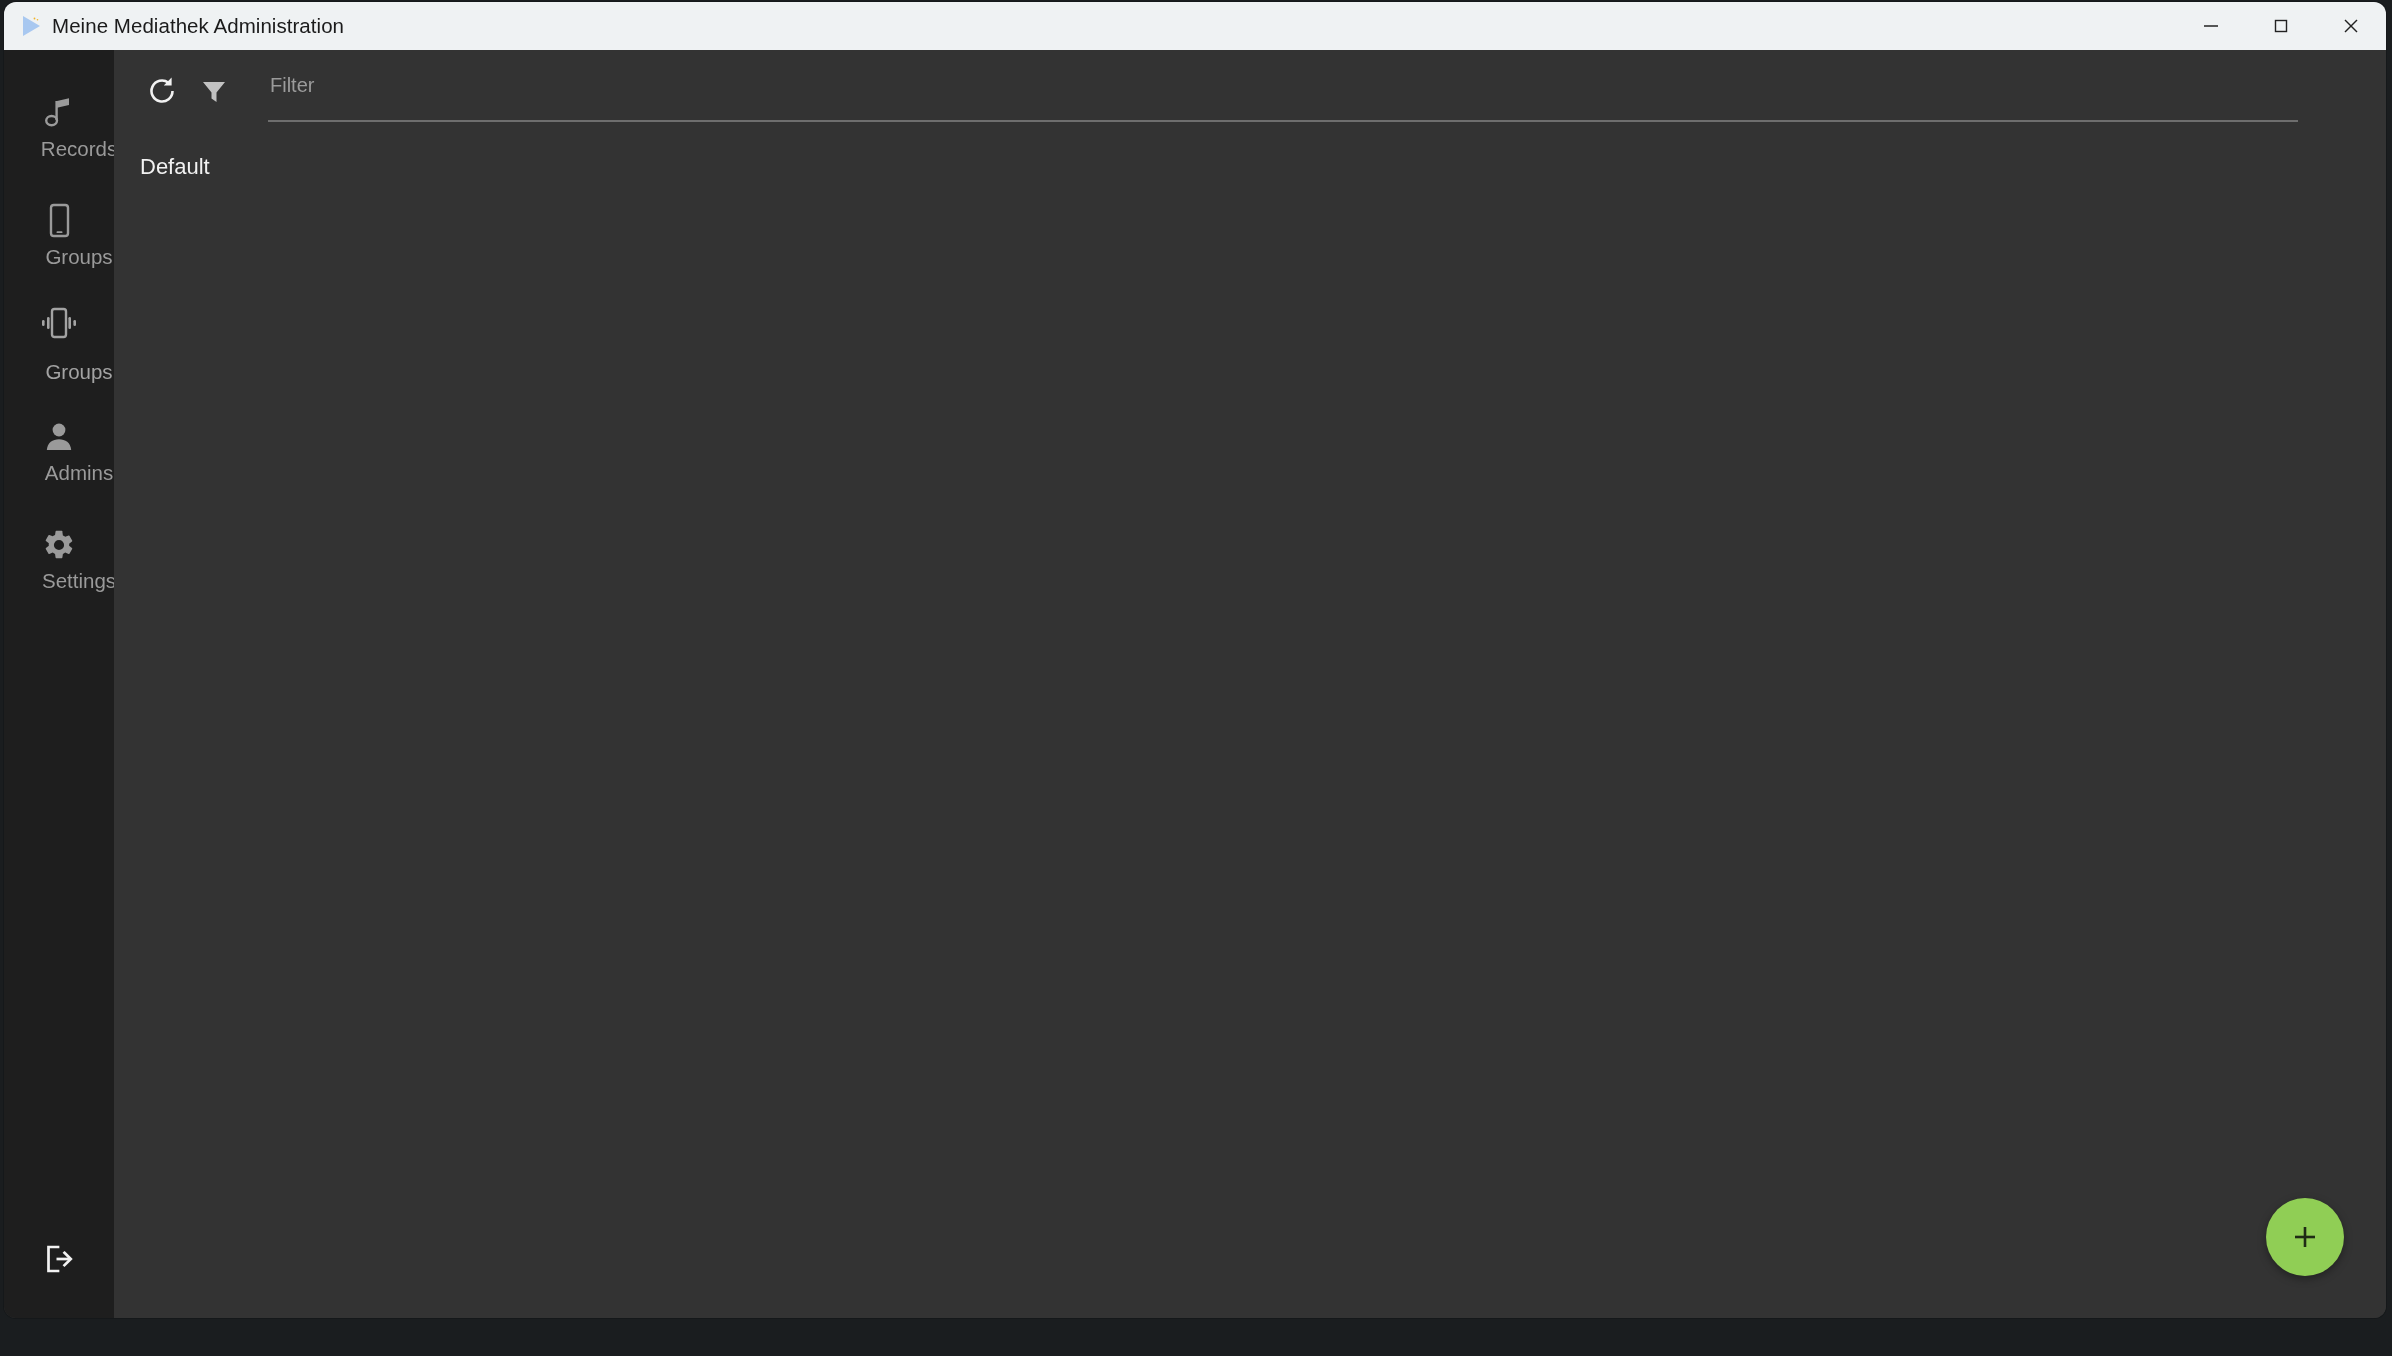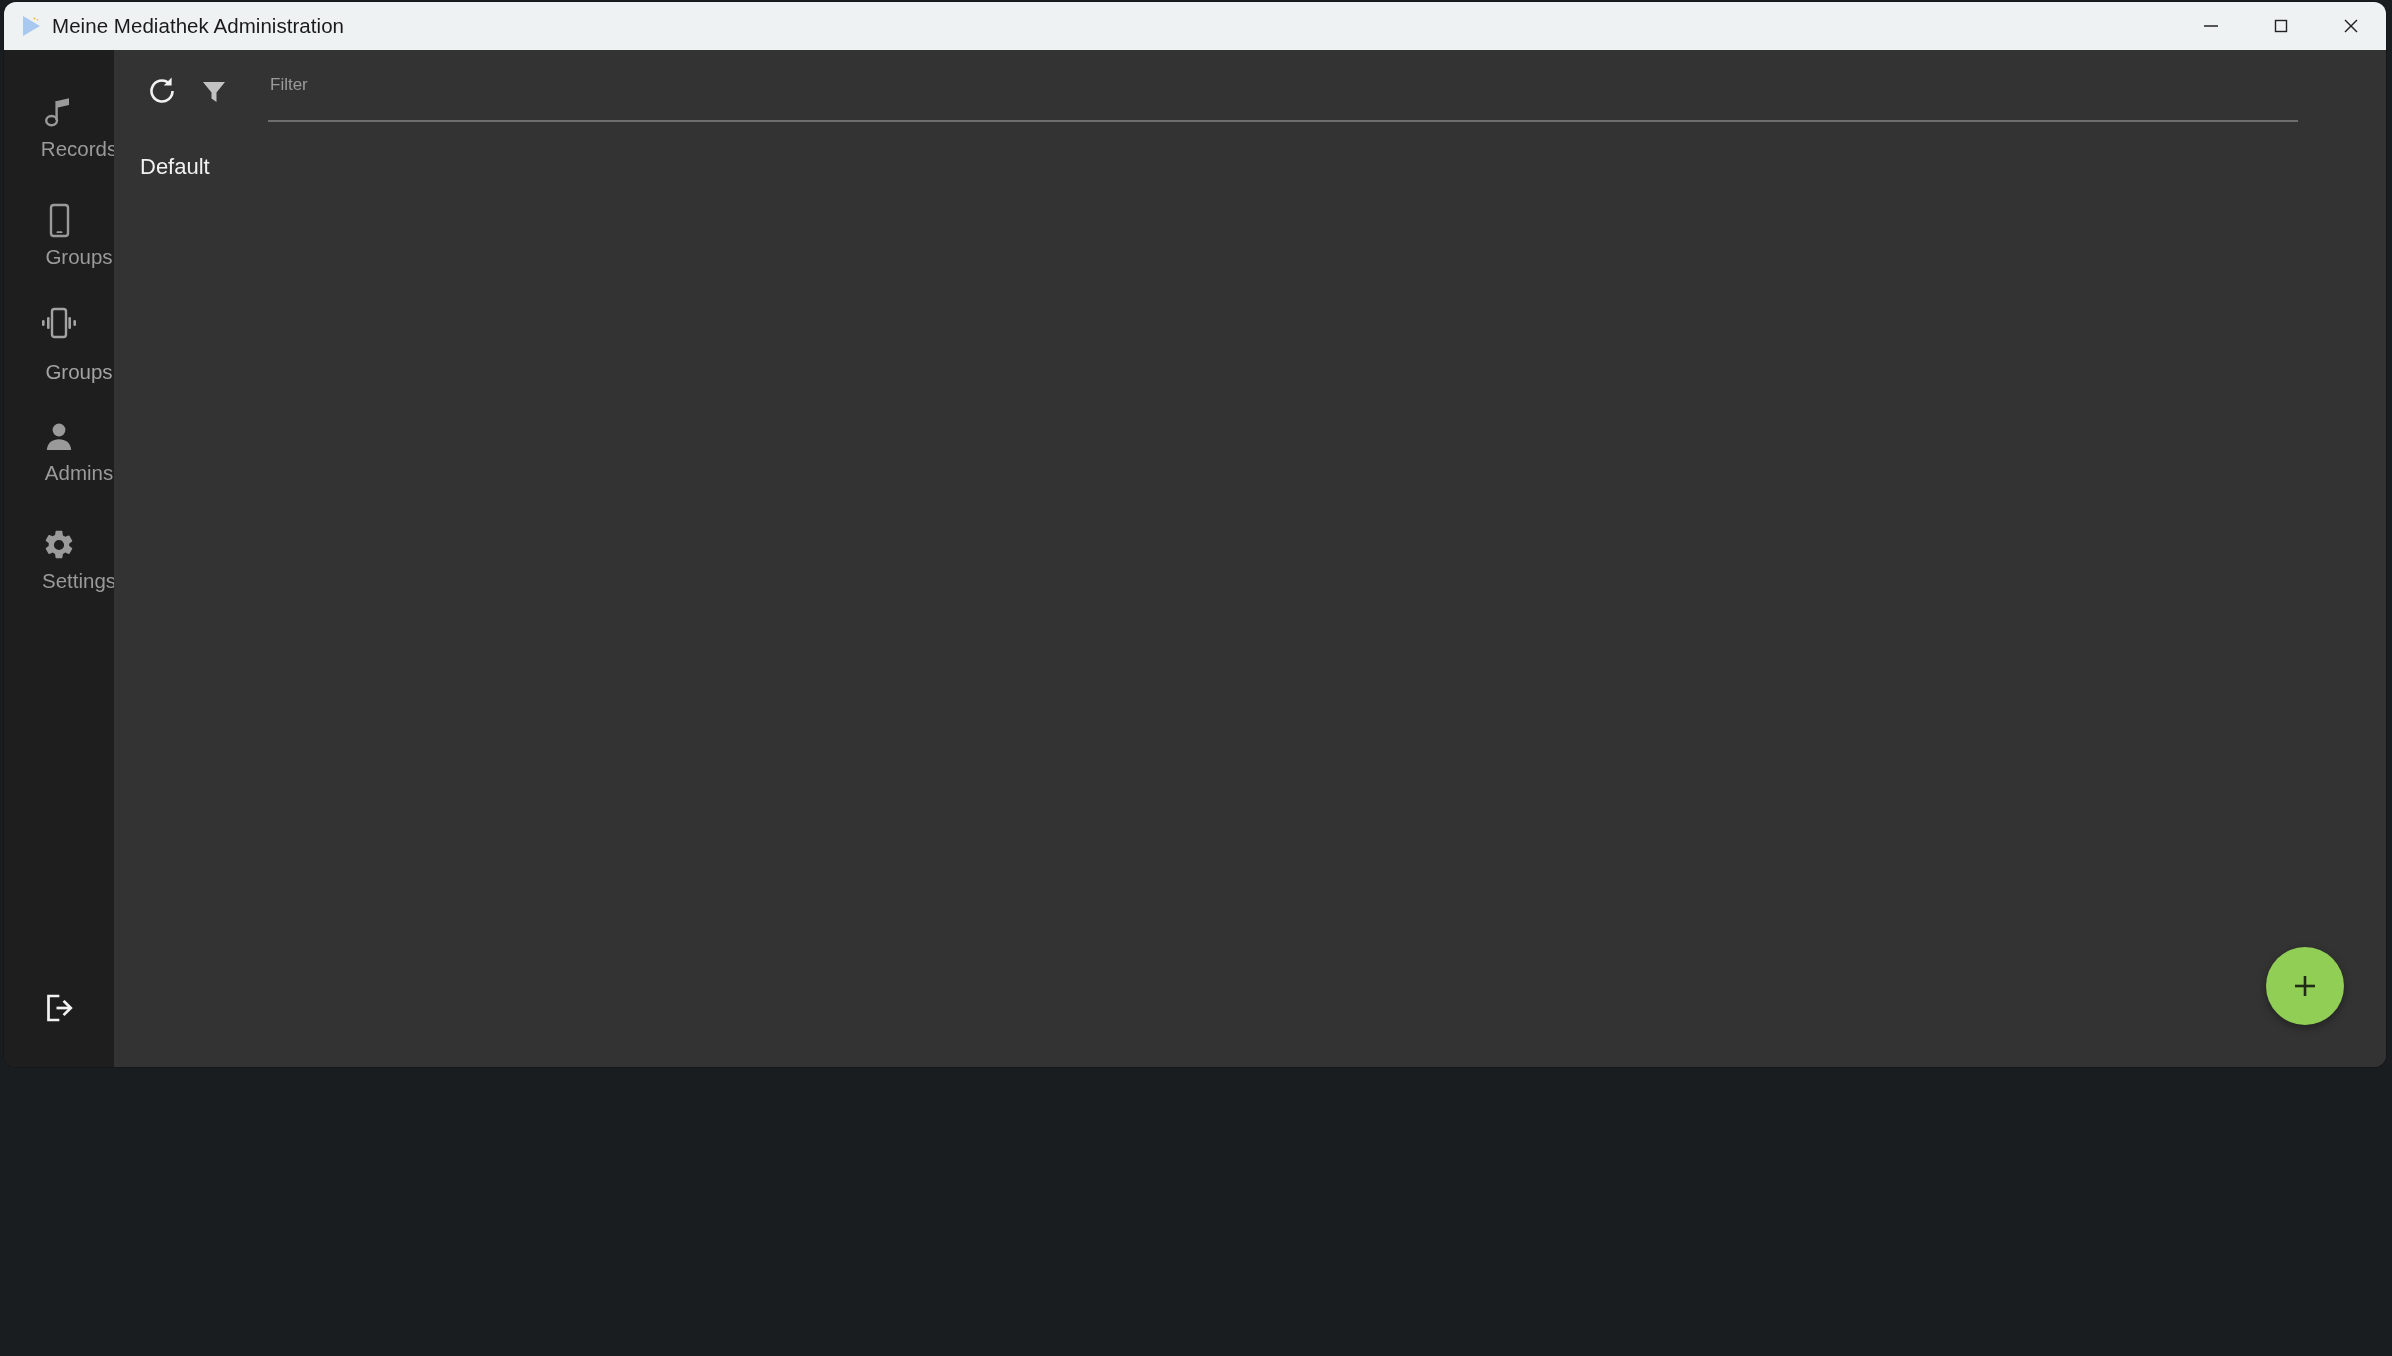--- a/index.html
+++ b/index.html
@@ -10,21 +10,21 @@
     overflow: hidden;
     background: #1a1d1f;
     font-family: "Liberation Sans", sans-serif;
   }
 
   #app-window {
     position: absolute;
     left: 4px;
     top: 2px;
     width: 2382px;
-    height: 1065px;
+    height: 1316px;
     border-radius: 12px;
     overflow: hidden;
     background: #333333;
     display: flex;
     flex-direction: column;
     box-shadow: 0 0 0 1px #15181a;
   }
 
   
   #title-bar {
@@ -156,21 +156,21 @@
     display: flex;
     align-items: center;
     border-bottom: 2px solid #6e6e6e;
   }
   #filter-input {
     width: 100%;
     background: transparent;
     border: 0;
     outline: none;
     color: #fef9c3;
-    font-size: 17px;
+    font-size: 20px;
     font-family: "Liberation Sans", sans-serif;
     padding: 0 2px 10px 2px;
   }
   #filter-input::placeholder { color: #9b9b9b; opacity: 1; }
 
   
   #group-list {
     flex: 1 1 auto;
     overflow-y: auto;
     padding-top: 6px;

